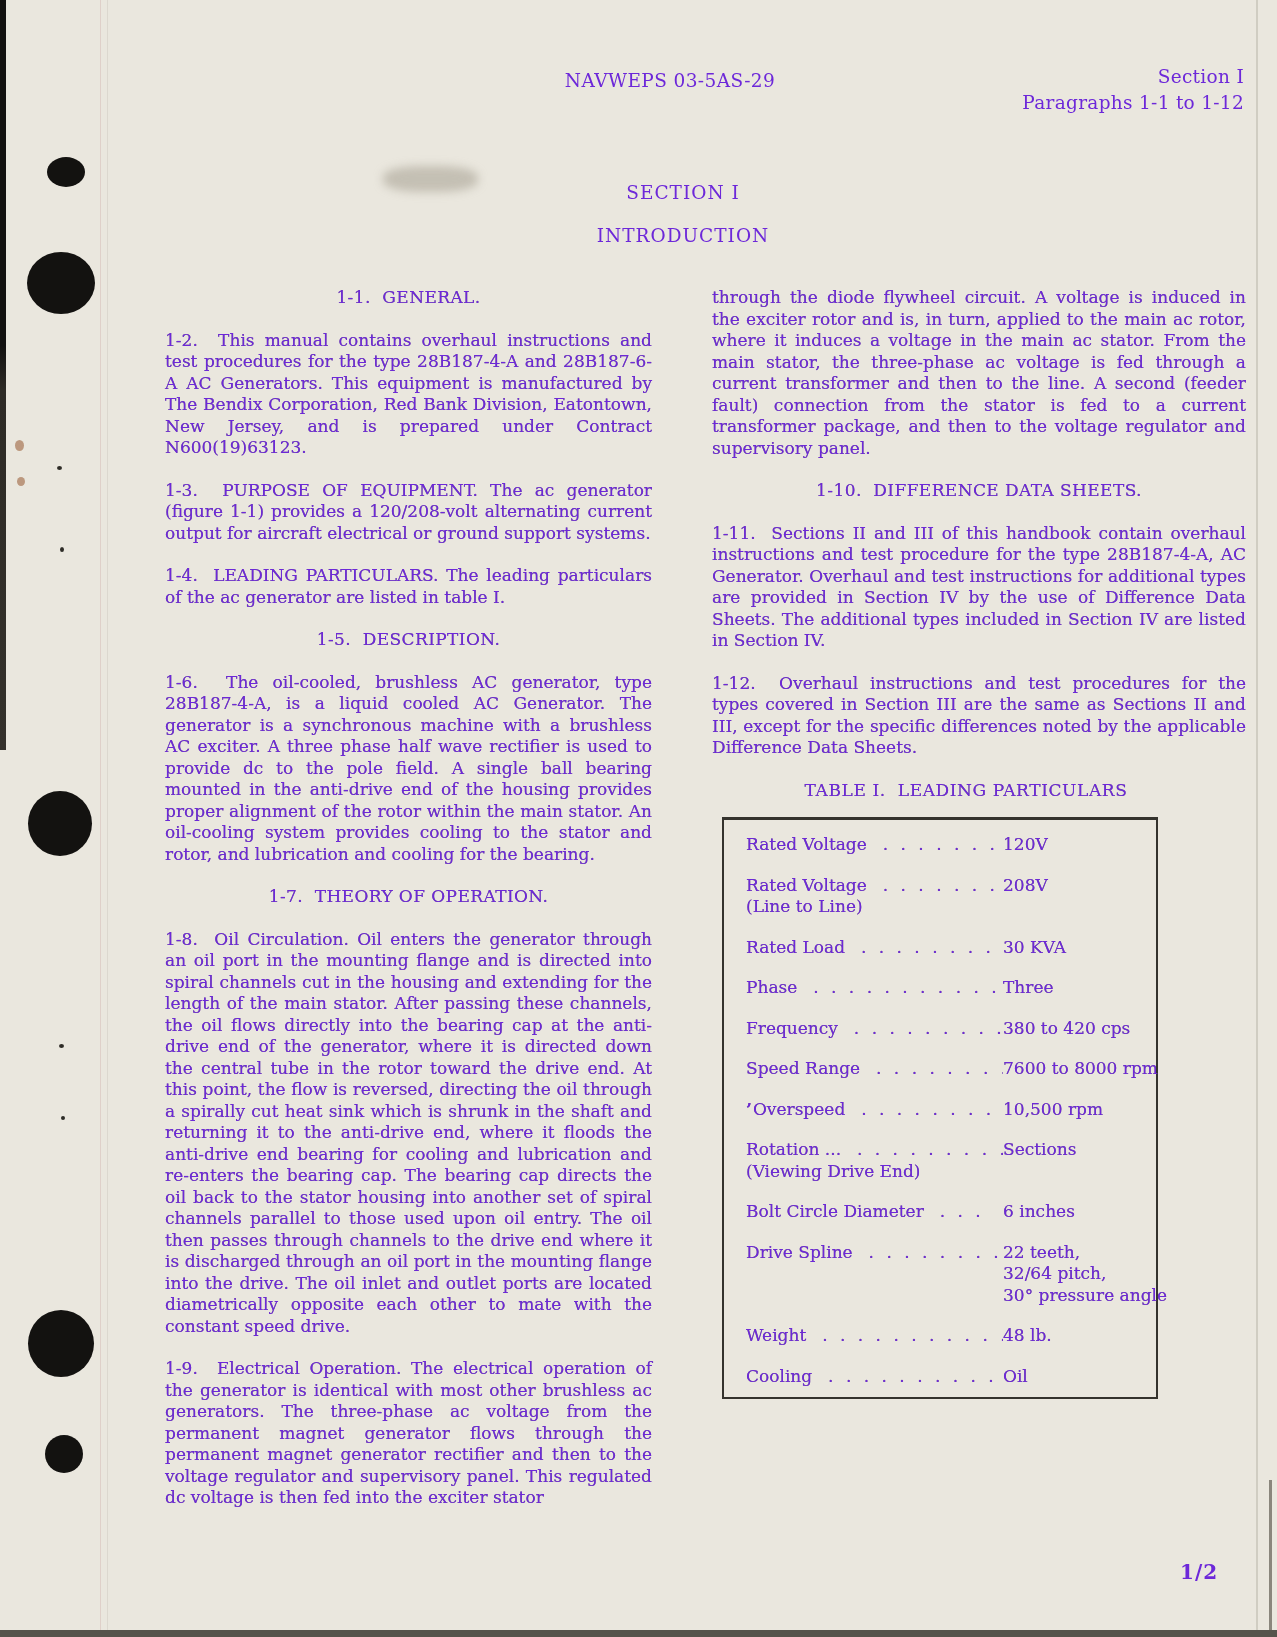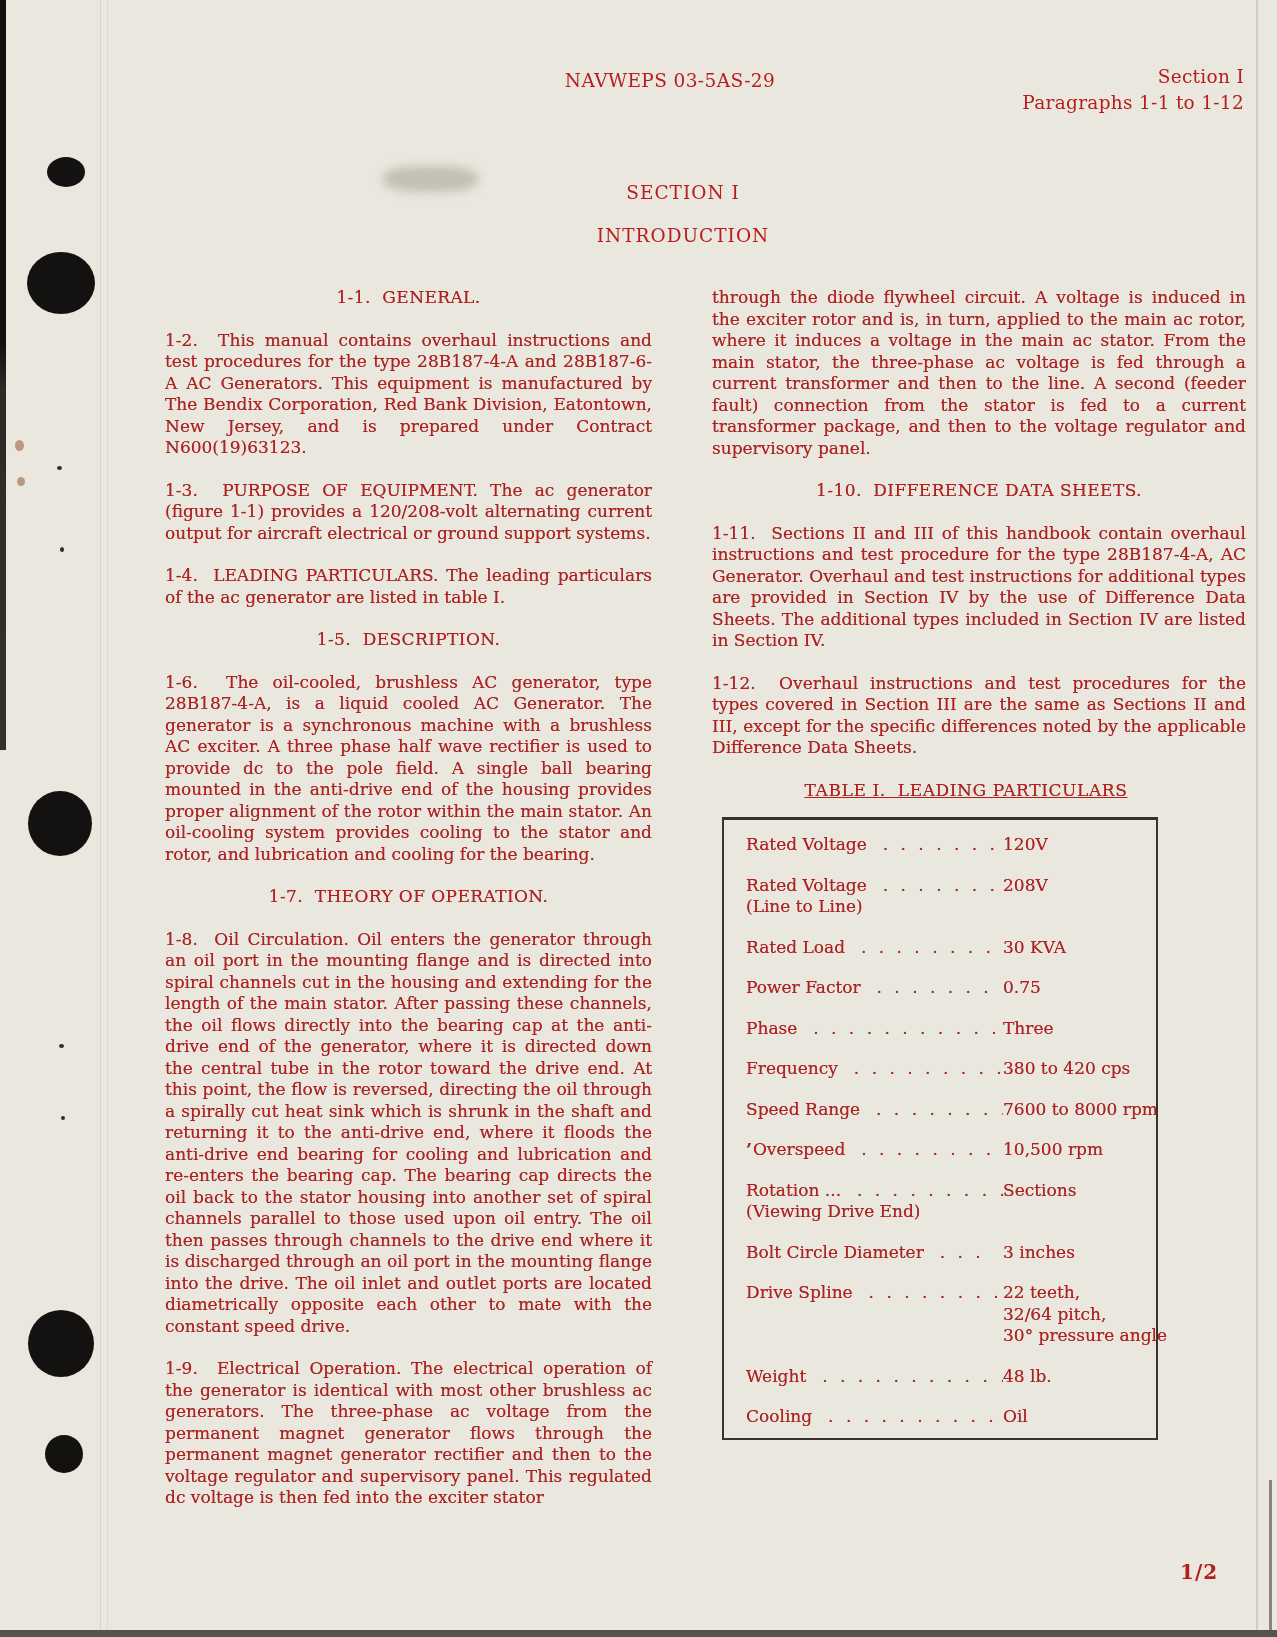--- a/index.html
+++ b/index.html
@@ -1,20 +1,20 @@
 <!DOCTYPE html>
 <html><head>
 <meta charset="utf-8">
 <style>
   html,body { margin:0; padding:0; background:#888; }
   .page {
     position:relative; width:1277px; height:1637px;
     background:#eae7de; overflow:hidden;
     font-family:"DejaVu Serif","Liberation Serif",serif;
-    color:#b91c1c;
+    color:#6d28d9;
   }
   .page * { box-sizing:border-box; }
 
   
   .edge-bar { position:absolute; left:0; top:0; width:6px; height:750px;
     background:linear-gradient(to bottom,#121110 0%,#121110 46%,#2e2b26 52%,#34312b 100%); }
   .bottom-edge { position:absolute; left:0; bottom:0; width:1277px; height:7px; background:#56534b; }
   .right-shadow { position:absolute; left:1269px; top:1480px; width:3px; height:157px; background:#8a867c; }
   .right-line { position:absolute; left:1256px; top:0; width:2px; height:1637px; background:rgba(120,112,96,0.22); }
   .fold-1 { position:absolute; left:100px; top:0; width:1px; height:1637px; background:rgba(190,140,140,0.25); }
@@ -53,21 +53,21 @@
     text-align:justify; text-shadow:0 0 0.5px rgba(44,42,37,0.55); }
   .col-left  { left:165px; width:487px; }
   .col-right { left:712px; width:534px; }
   .para { margin:0 0 21px 0; }
   .para-heading { margin:20px 0 21px 0; text-align:center; letter-spacing:0.4px; }
   .para:first-child { margin-top:0; }
 
   
   .tbl-wrap { margin-top:16px; }
   .tbl-title { text-align:center; width:488px; margin-left:10px; font-size:17px;
-    letter-spacing:0.6px; text-align:center;text-decoration:underline; }
+    letter-spacing:0.6px; text-align:center; }
   .tbl { margin-left:10px; margin-top:16px; width:436px;
     border:2px solid #35332d; border-top-width:3px;
     padding:14px 16px 8px 22px; }
   .t-row { margin-bottom:19px; }
   .t-row:last-child { margin-bottom:2px; }
   .t-line { display:grid; grid-template-columns:257px 1fr; align-items:start; }
   .t-label { white-space:nowrap; overflow:hidden; text-align:left; }
   .t-prefix { font-weight:bold; margin-right:1px; }
   .t-dots { letter-spacing:3.5px; margin-left:7px; }
   .t-value { white-space:nowrap; text-align:left; }
@@ -144,26 +144,20 @@
             <div class="t-note">(Line to Line)</div>
           </div>
           <div class="t-row">
             <div class="t-line">
               <div class="t-label">Rated Load<span class="t-dots"> . . . . . . . . .</span></div>
               <div class="t-value">30 KVA</div>
             </div>
           </div>
           <div class="t-row">
             <div class="t-line">
-              <div class="t-label">Power Factor<span class="t-dots"> . . . . . . .</span></div>
-              <div class="t-value">0.75</div>
-            </div>
-          </div>
-          <div class="t-row">
-            <div class="t-line">
               <div class="t-label">Phase<span class="t-dots"> . . . . . . . . . . .</span></div>
               <div class="t-value">Three</div>
             </div>
           </div>
           <div class="t-row">
             <div class="t-line">
               <div class="t-label">Frequency<span class="t-dots"> . . . . . . . . .</span></div>
               <div class="t-value">380 to 420 cps</div>
             </div>
           </div>
@@ -182,21 +176,21 @@
           <div class="t-row">
             <div class="t-line">
               <div class="t-label">Rotation ...<span class="t-dots"> . . . . . . . . .</span></div>
               <div class="t-value">Sections</div>
             </div>
             <div class="t-note">(Viewing Drive End)</div>
           </div>
           <div class="t-row">
             <div class="t-line">
               <div class="t-label">Bolt Circle Diameter<span class="t-dots"> . . .</span></div>
-              <div class="t-value">3 inches</div>
+              <div class="t-value">6 inches</div>
             </div>
           </div>
           <div class="t-row">
             <div class="t-line">
               <div class="t-label">Drive Spline<span class="t-dots"> . . . . . . . .</span></div>
               <div class="t-value">22 teeth,<br>32/64 pitch,<br>30° pressure angle</div>
             </div>
           </div>
           <div class="t-row">
             <div class="t-line">

